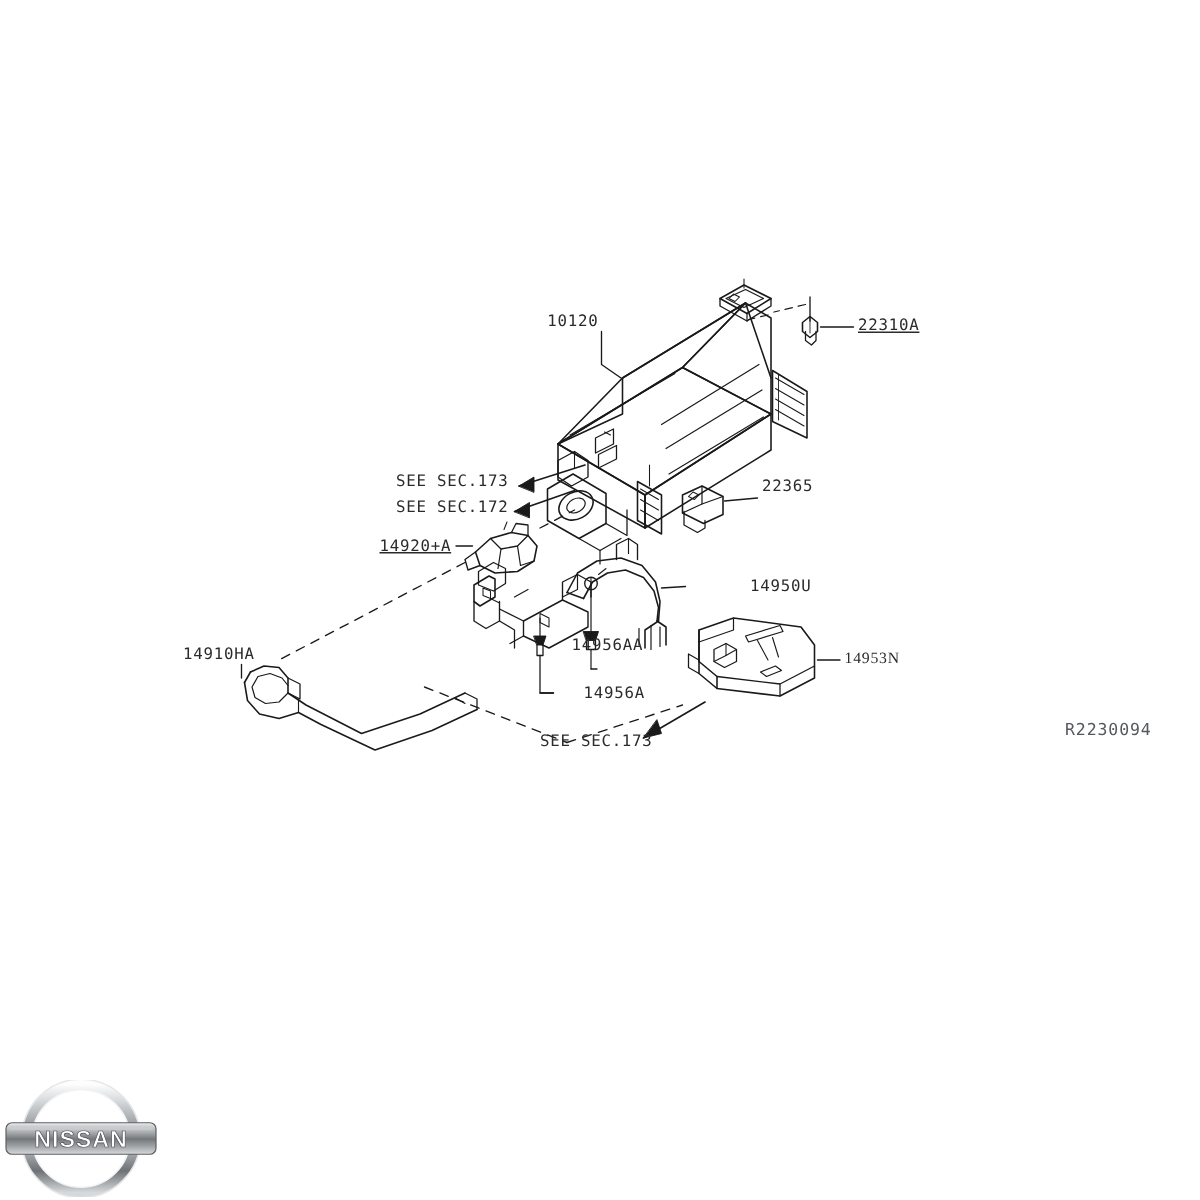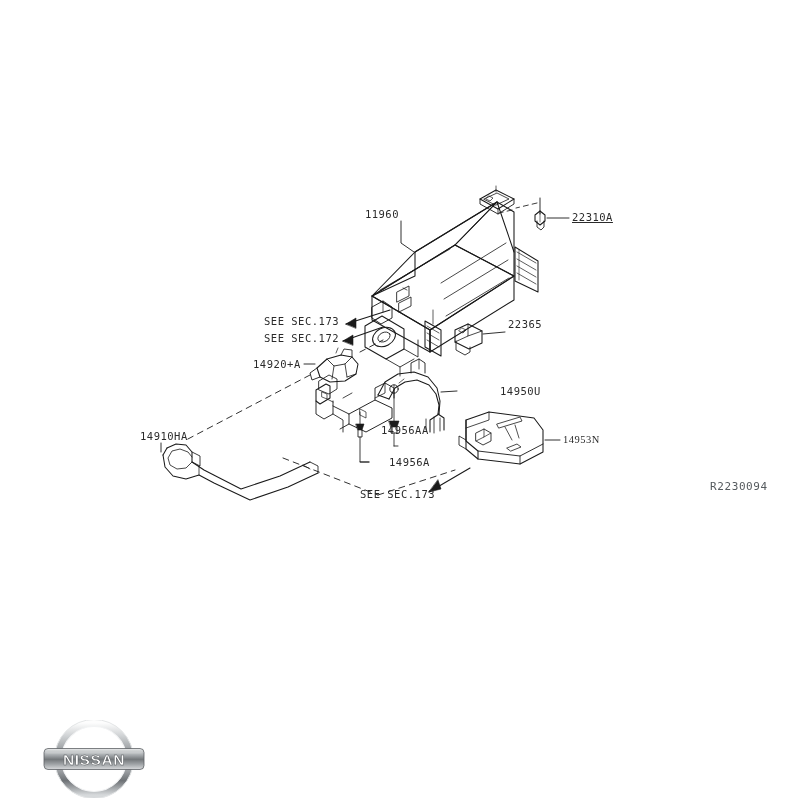--- a/index.html
+++ b/index.html
@@ -27,21 +27,20 @@
   }
 
   
   #footer-bar {
     position: absolute;
     left: 0;
     top: 718px;
     width: 670px;
     height: 82px;
     background: #ffffff;
-    margin-left: 40px;
   }
   #nissan-emblem {
     position: absolute;
     left: 2px;
     top: 2px;
     width: 104px;
     height: 78px;
   }
 
   .ref-code {
@@ -267,35 +266,35 @@
       <g>
         <path d="M470,468 L429,492" stroke-width="1.1"></path>
         <path d="M429,492 L441,489 L438,480 Z" fill="#1a1a1a" stroke-width="0.6"></path>
       </g>
 
       <path d="M394,446 L398,446" stroke-width="0.85"></path>
       <path d="M360,462 L369,462" stroke-width="0.85"></path>
     </g>
   </svg>
 
-  <div class="lbl" style="left:399px; top:208px; transform:translateX(-100%);">11960</div>
+  <div class="lbl" style="left:399px; top:208px; transform:translateX(-100%);">10120</div>
 
   <div class="lbl" style="left:572px; top:211px;text-decoration:underline;">22310A</div>
 
   <div class="lbl" style="left:508px; top:318px;">22365</div>
 
   <div class="lbl" style="left:264px; top:315px;">SEE SEC.173</div>
 
   <div class="lbl" style="left:264px; top:332px;">SEE SEC.172</div>
 
-  <div class="lbl" style="left:253px; top:358px;">14920+A</div>
+  <div class="lbl" style="left:253px; top:358px;text-decoration:underline;">14920+A</div>
 
   <div class="lbl" style="left:460px; top:385px;margin-left:40px;">14950U</div>
 
-  <div class="lbl" style="left:140px; top:430px;text-align:right;">14910HA</div>
+  <div class="lbl" style="left:122px; top:430px;text-align:right;">14910HA</div>
 
   <div class="lbl" style="left:381px; top:424px;">14956AA</div>
 
   <div class="lbl" style="left:389px; top:456px;">14956A</div>
 
   <div class="lbl" style="left:563px; top:434px;font-family:Liberation Serif, serif;">14953N</div>
 
   <div class="lbl" style="left:360px; top:488px;">SEE SEC.173</div>
 
   <div class="ref-code">R2230094</div>

